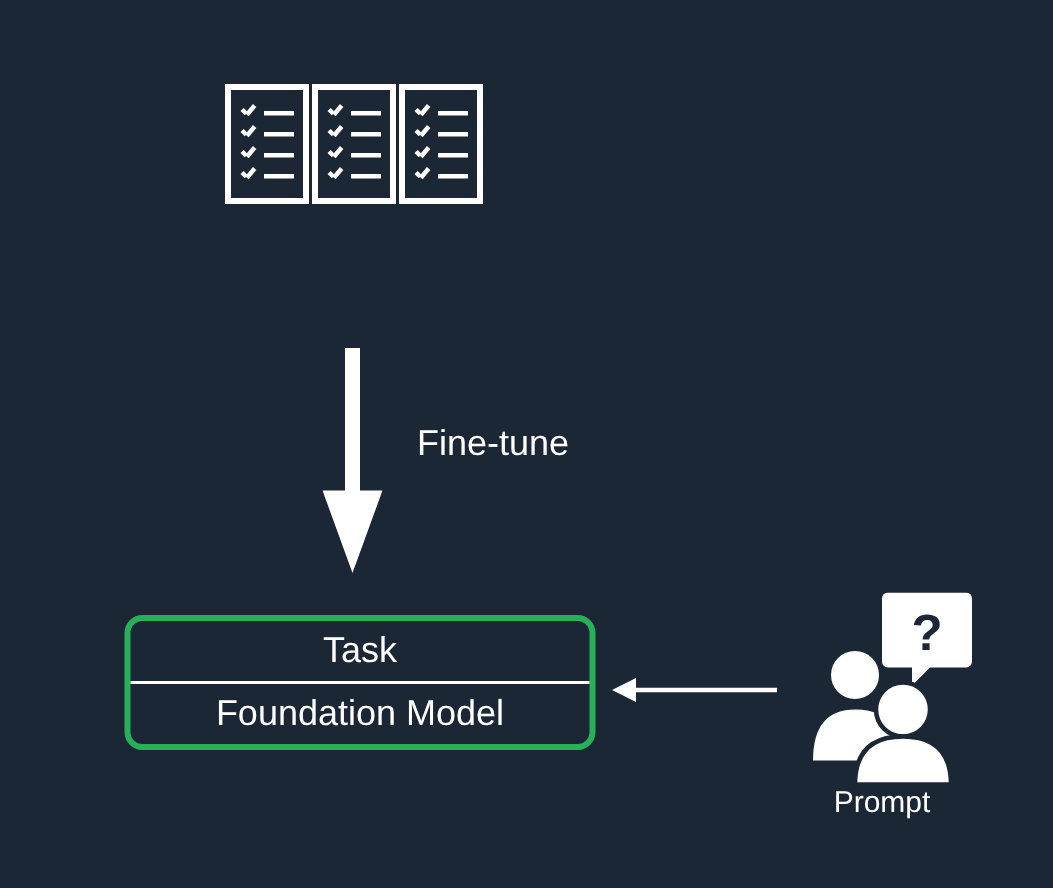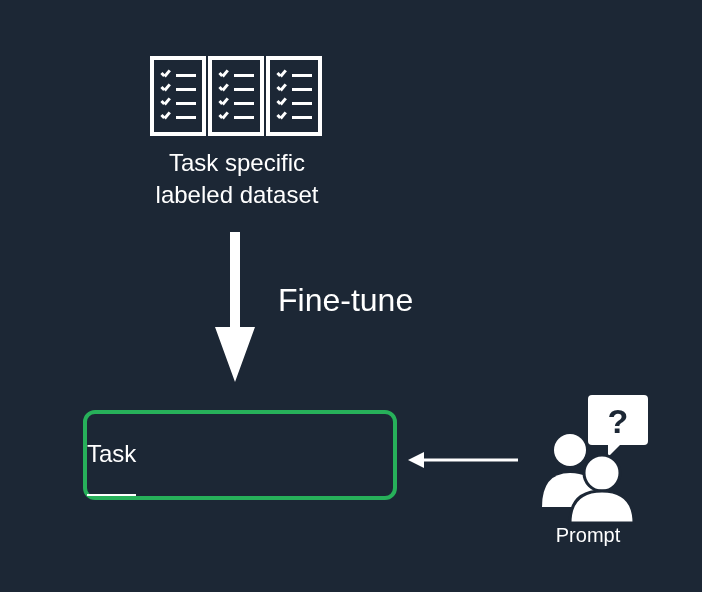--- a/index.html
+++ b/index.html
@@ -84,32 +84,33 @@
     position: absolute;
     top: 232px;
     left: 215px;
     width: 40px;
     height: 150px;
   }
   .finetune-label {
     position: absolute;
     top: 282px;
     left: 278px;
-    font-size: 32px;
+    font-size: 24px;
     font-weight: 500;
   }
   .model-box {
     position: absolute;
     top: 410px;
     left: 83px;
     width: 314px;
     height: 90px;
     border: 4px solid #27b05a;
     border-radius: 12px;
     display: flex;
+    flex-direction: column;
   }
   .model-top {
     flex: 0 0 42px;
     display: flex;
     align-items: center;
     justify-content: center;
     font-size: 24px;
     font-weight: 500;
     border-bottom: 2px solid #ffffff;
   }
@@ -200,35 +201,32 @@
           <div class="check"></div>
           <div class="line"></div>
         </div>
       <div class="doc-row">
           <div class="check"></div>
           <div class="line"></div>
         </div>
     </div>
   </div>
 
-  <div class="dataset-label">
-    <span>Task specific</span><br>
-    <span>labeled dataset</span>
-  </div>
 
   <div class="arrow-down-wrap">
     <svg width="40" height="150" viewBox="0 0 40 150">
       <polygon points="15,0 25,0 25,95 40,95 20,150 0,95 15,95" fill="#ffffff"></polygon>
     </svg>
   </div>
 
   <div class="finetune-label">Fine-tune</div>
 
   <div class="model-box">
     <div class="model-top">Task</div>
+    <div class="model-bottom">Foundation Model</div>
   </div>
 
   <div class="arrow-left-wrap">
     <svg width="110" height="20" viewBox="0 0 110 20">
       <line x1="110" y1="10" x2="12" y2="10" stroke="#ffffff" stroke-width="3"></line>
       <polygon points="0,10 16,2 16,18" fill="#ffffff"></polygon>
     </svg>
   </div>
 
   <div class="prompt-icon-wrap">

